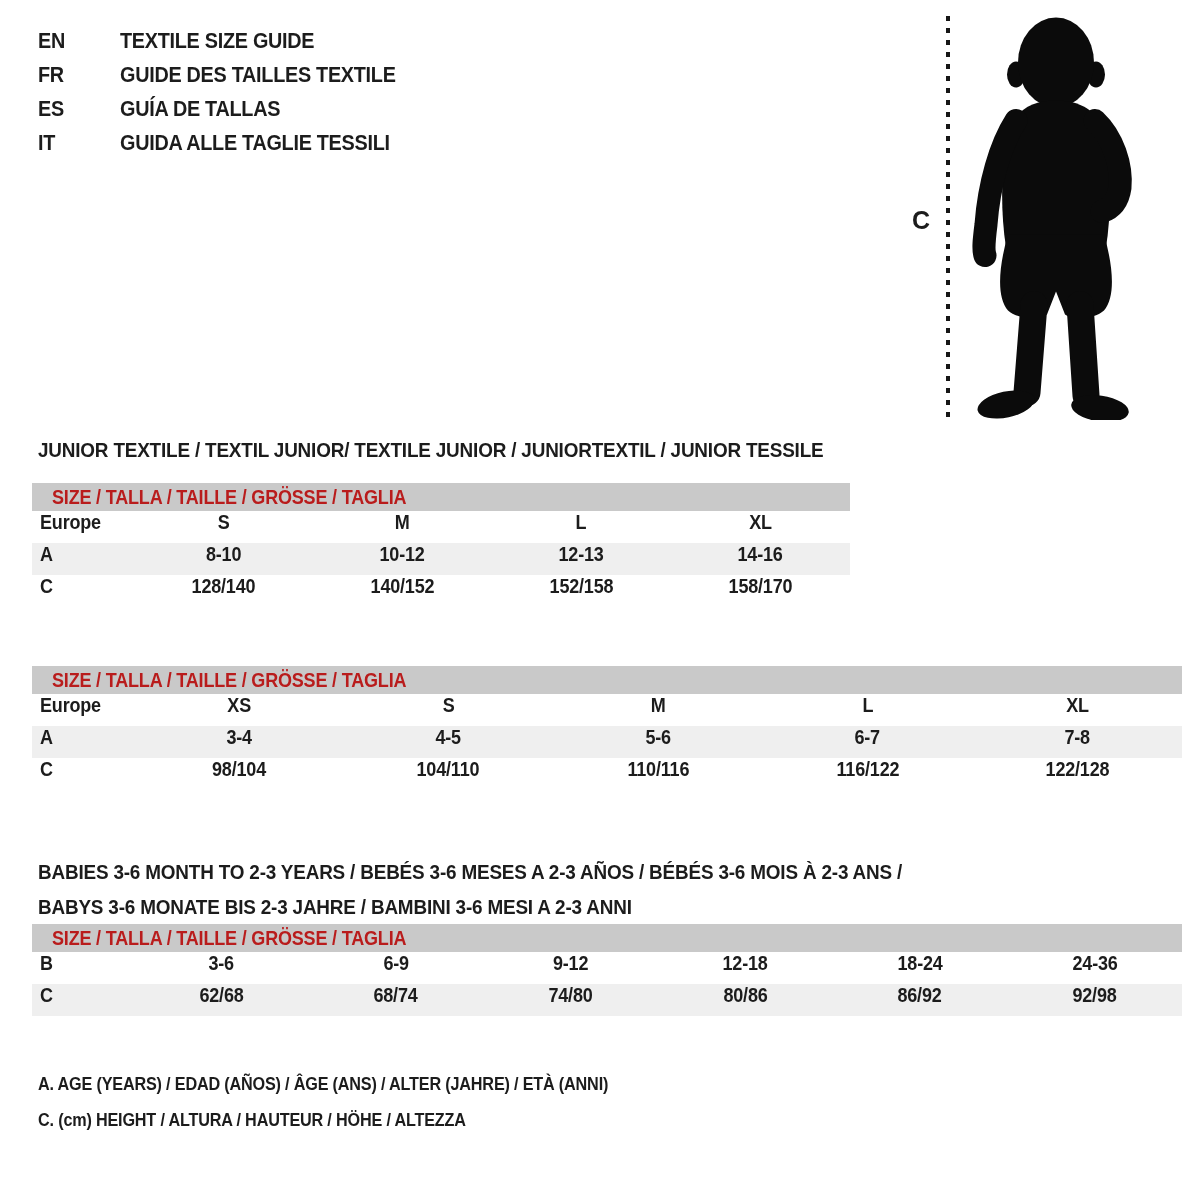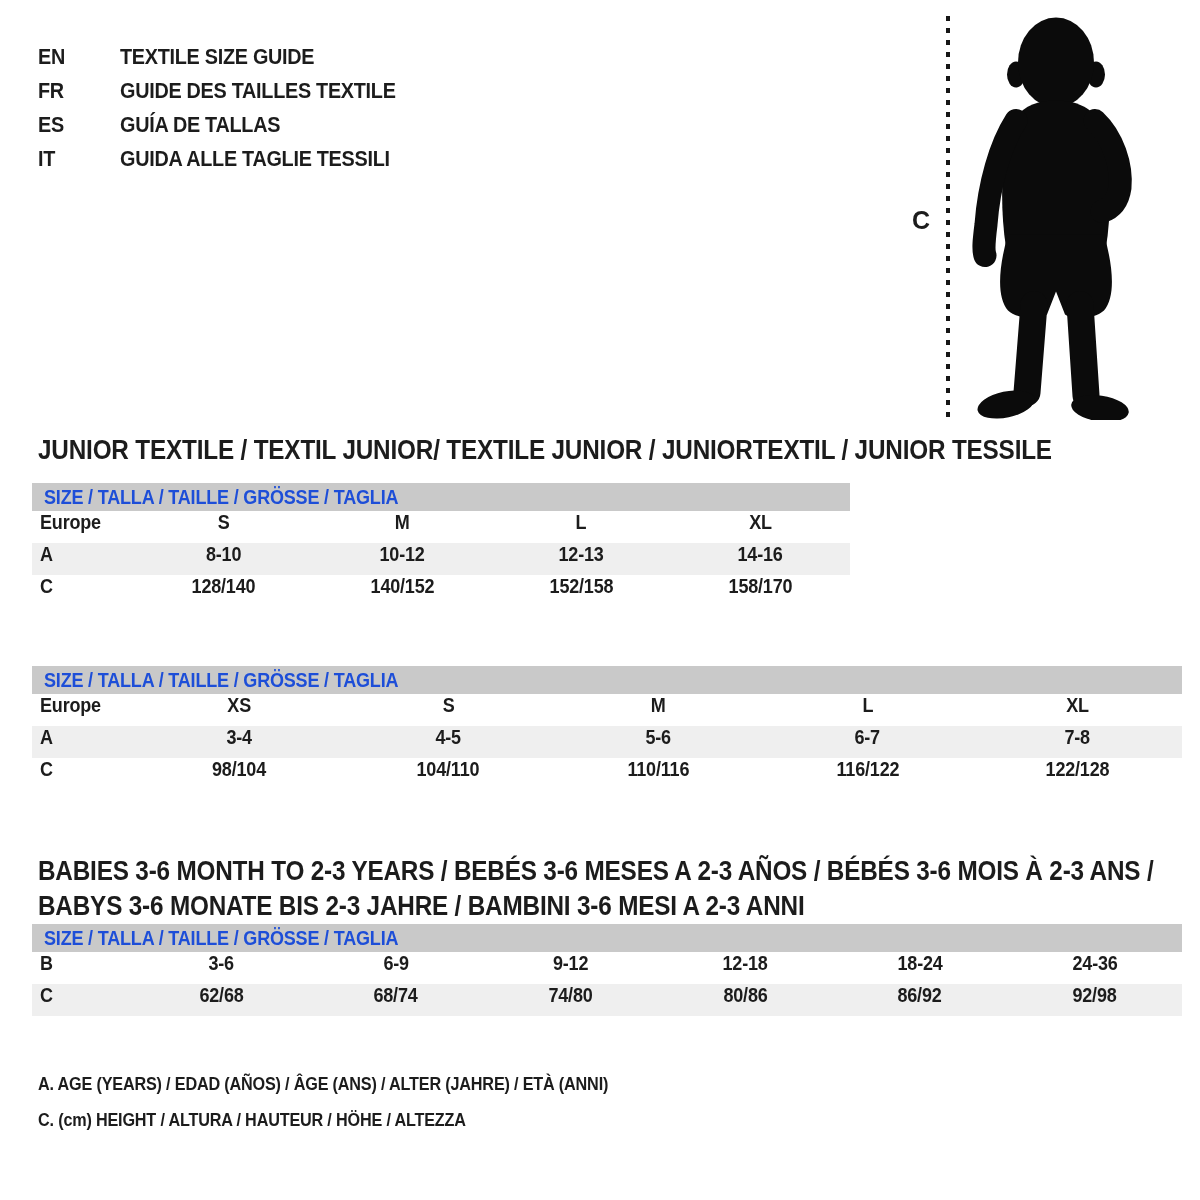--- a/index.html
+++ b/index.html
@@ -31,21 +31,21 @@
     display: inline-block;
     transform: scaleX(0.9);
     transform-origin: 50% 50%;
     white-space: nowrap;
   }
 
   
   .languages {
     position: absolute;
     left: 38px;
-    top: 40px;
+    top: 24px;
   }
   .lang-row {
     display: flex;
     align-items: center;
     height: 34px;
     font-size: 22px;
     font-weight: 700;
     letter-spacing: -0.3px;
   }
   .lang-code { flex: 0 0 82px; }
@@ -82,37 +82,37 @@
   
   .section {
     position: absolute;
     left: 32px;
   }
   #sec-junior   { top: 438px; width: 818px;  }
   #sec-children { top: 640px; width: 1150px; }
   #sec-babies   { top: 854px; width: 1150px; }
   .sec-title {
     margin: 0 0 0 6px;
-    font-size: 27px;
+    font-size: 21px;
     font-weight: 700;
     line-height: 24px;
     letter-spacing: -0.2px;
   }
   #sec-babies .sec-title { line-height: 35px; }
   #sec-junior   .size-table { margin-top: 21px; }
   #sec-children .size-table { margin-top: 26px; }
   #sec-babies   .size-table { margin-top: 0; }
 
   .size-bar {
     height: 28px;
     background: #c9c9c9;
-    color: #1d4ed8;
+    color: #b91c1c;
     display: flex;
     align-items: center;
-    padding-left: 12px;
+    padding-left: 20px;
     font-size: 20px;
     font-weight: 700;
     letter-spacing: -0.2px;
     box-sizing: border-box;
   }
   .t-row {
     display: flex;
     align-items: flex-start;
     height: 32px;
     font-size: 20px;

